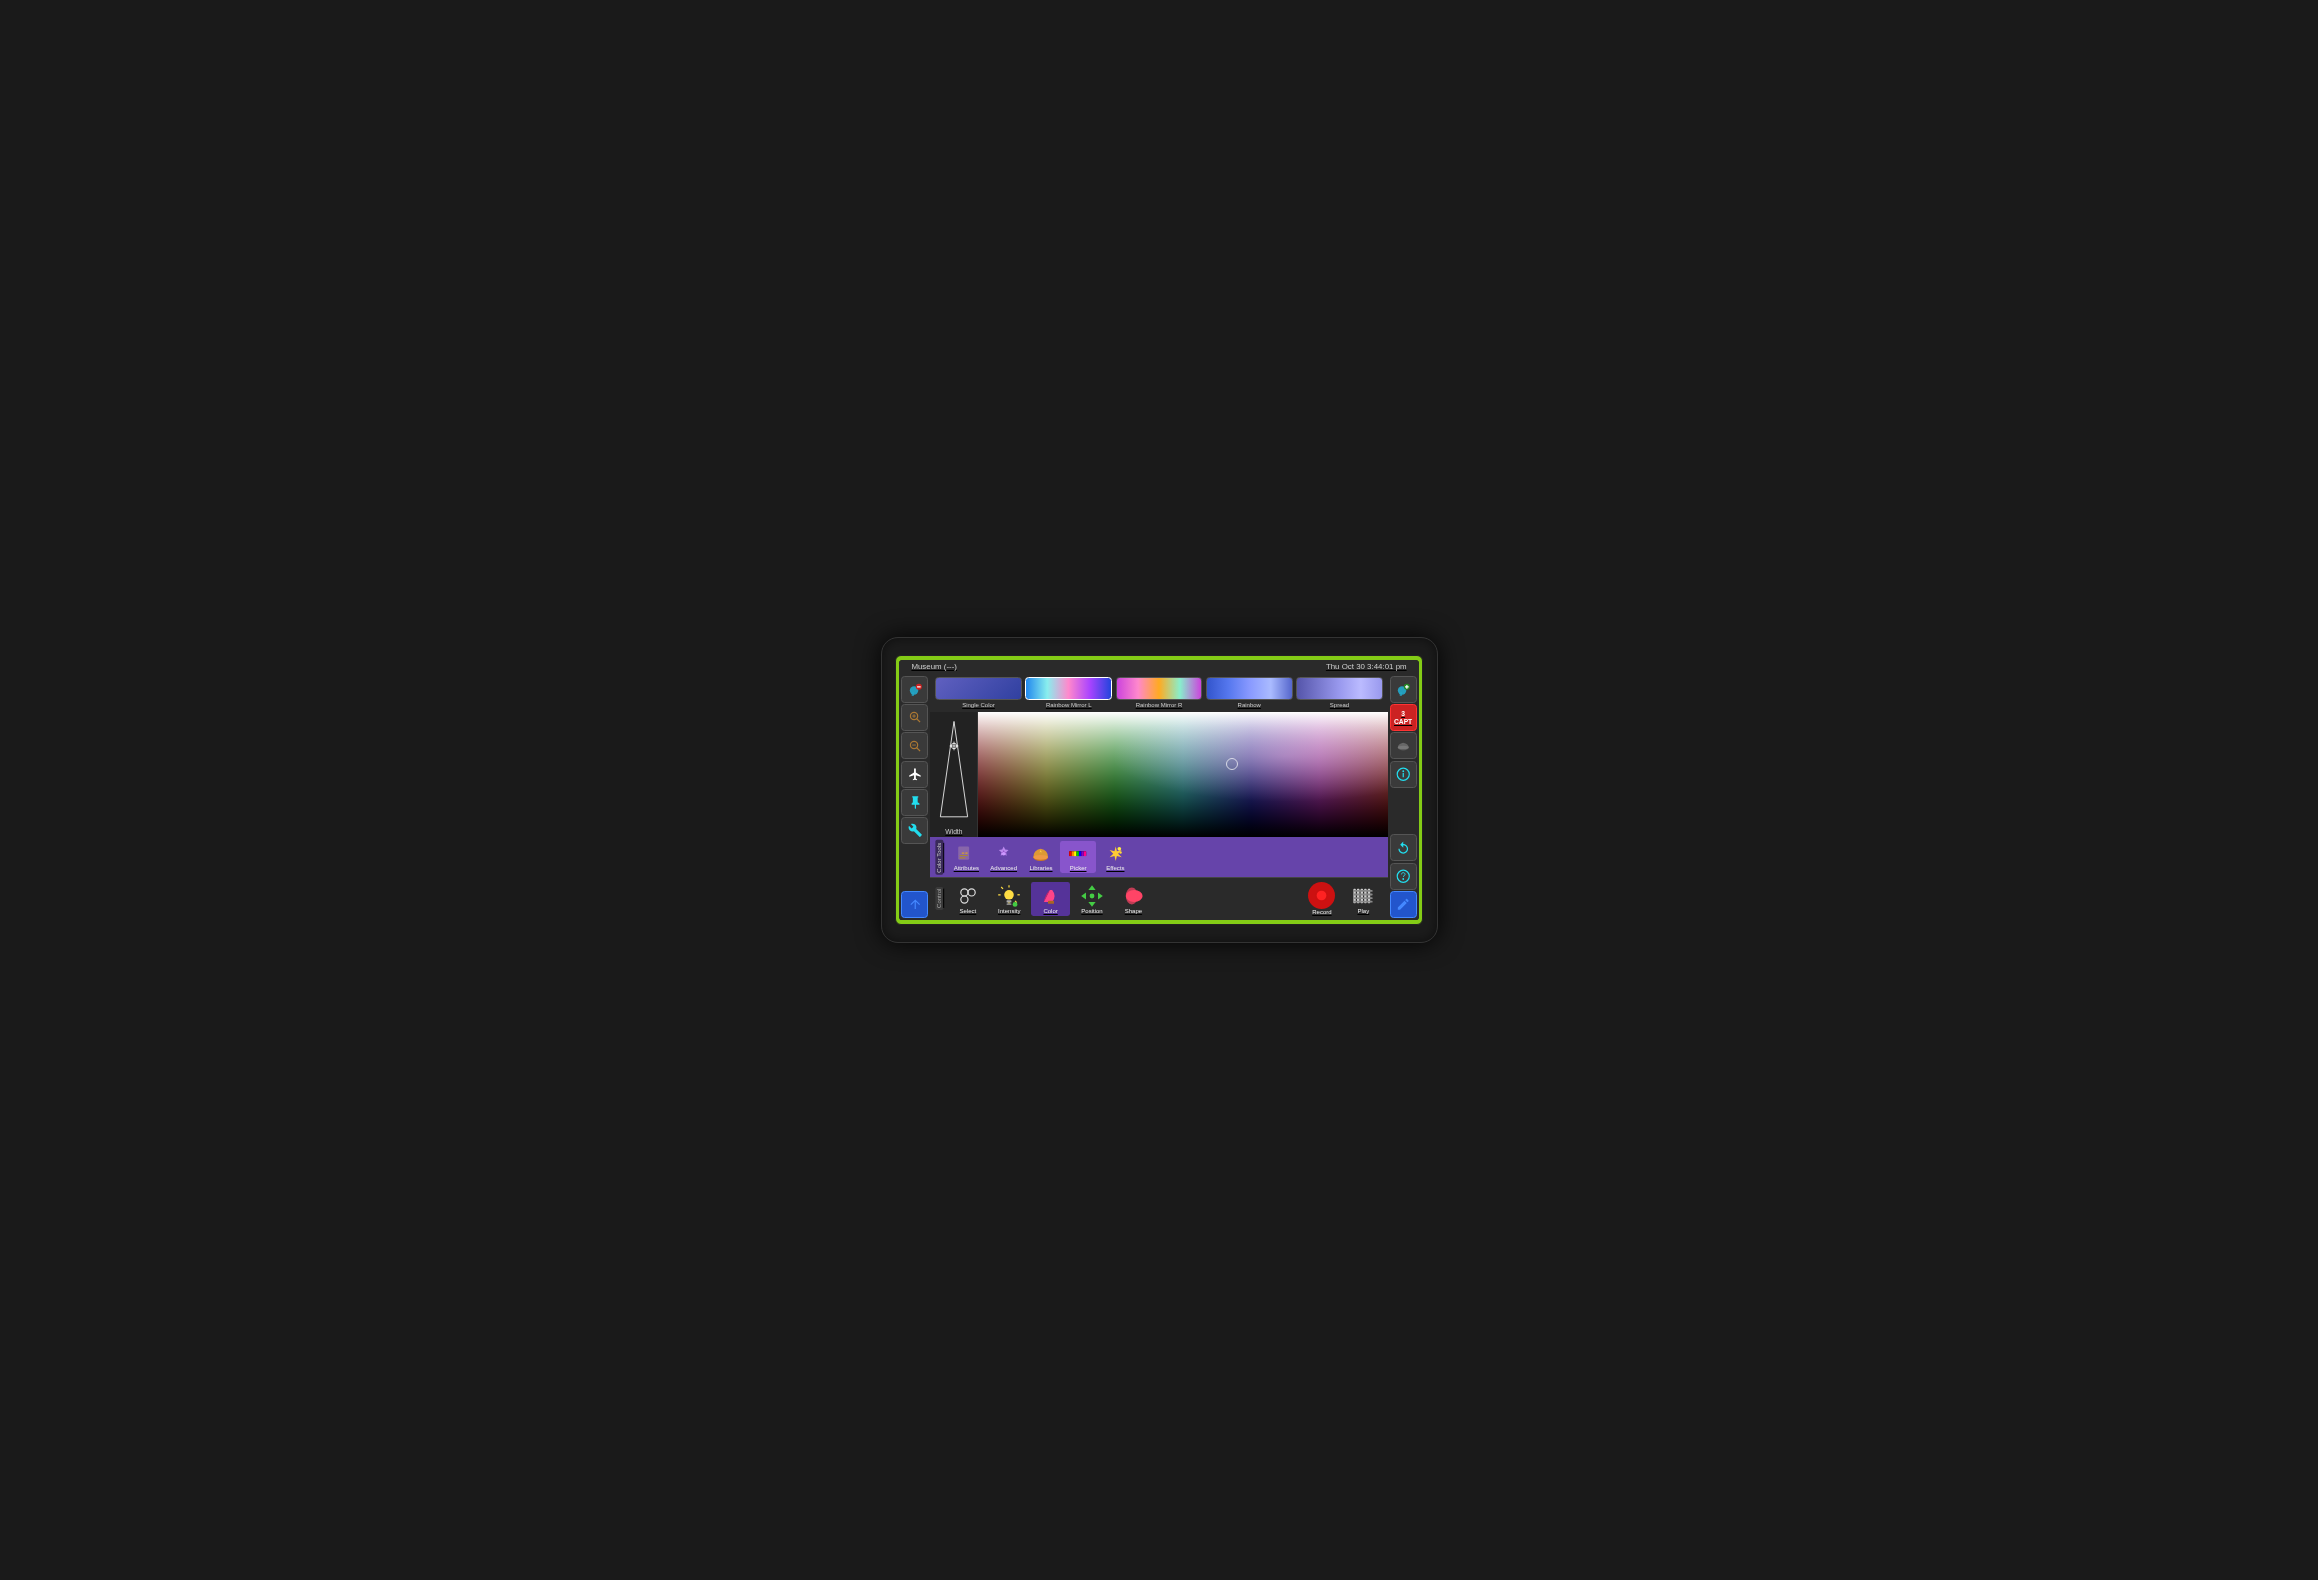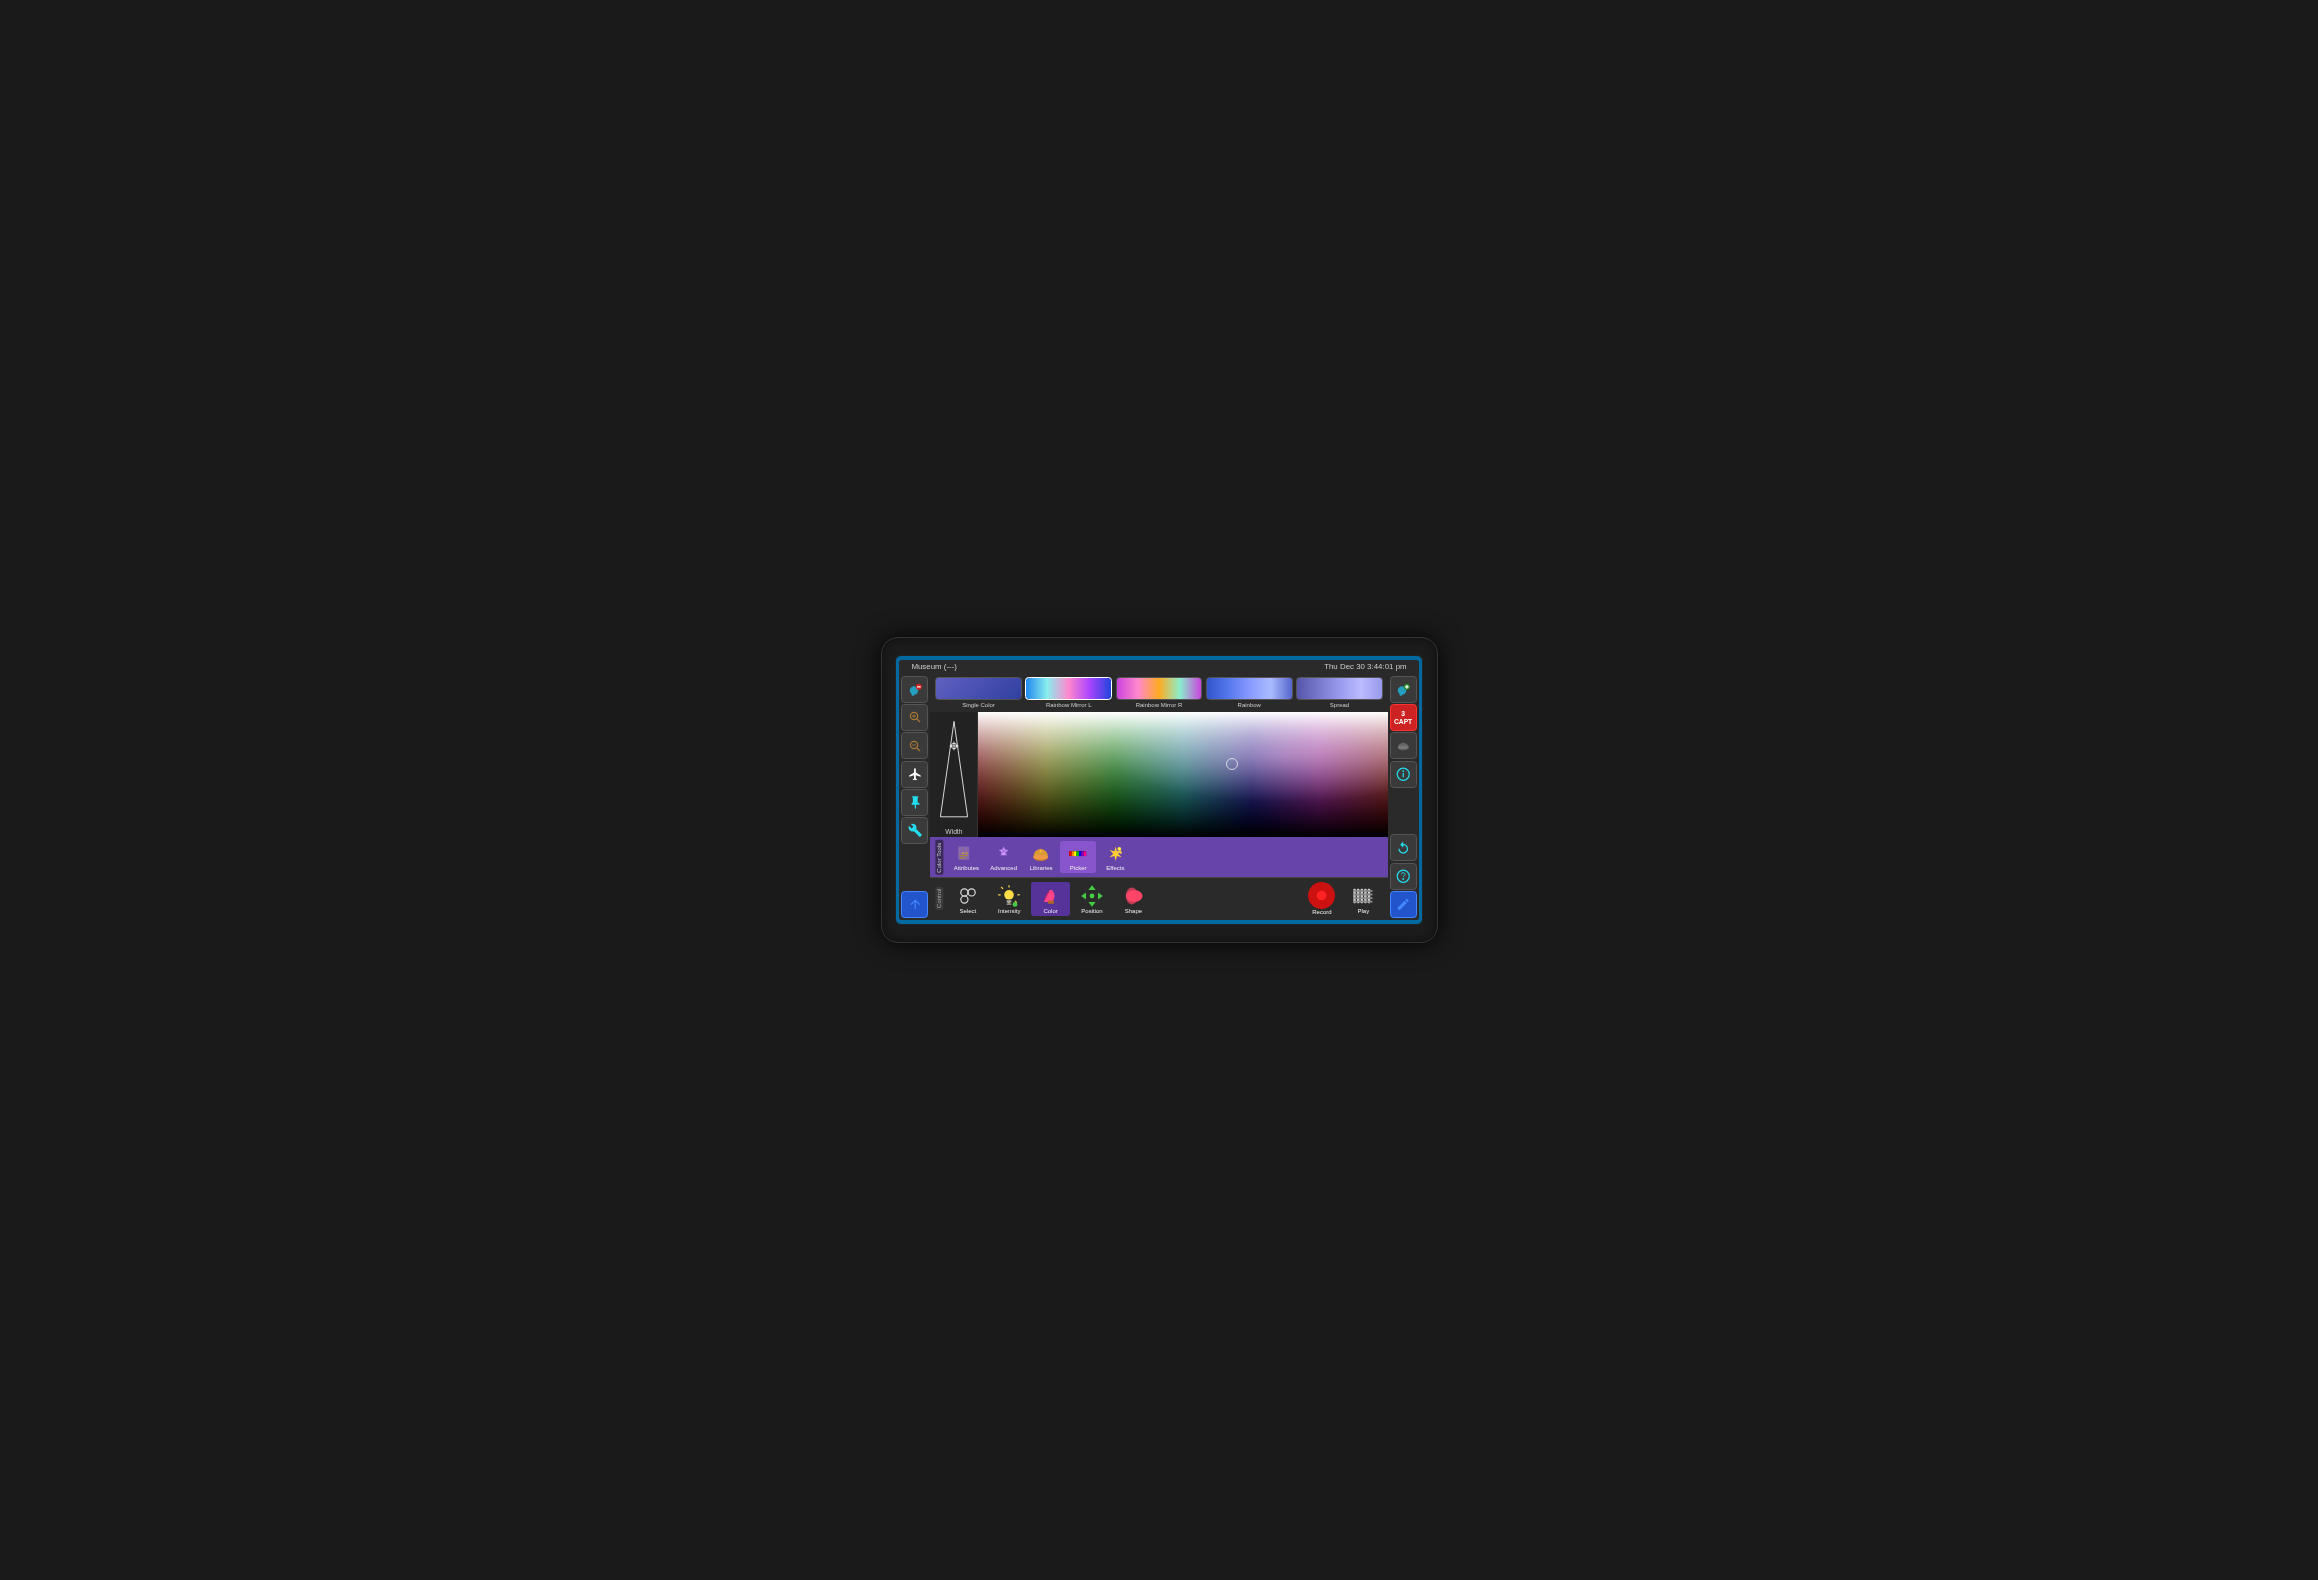--- a/index.html
+++ b/index.html
@@ -13,24 +13,25 @@
     }
     .device-outer {
       background: #1c1c1c;
       border-radius: 17px;
       padding: 17px 13.3px;
       box-shadow: 0 0 24px rgba(0,0,0,0.9), inset 0 0 12px rgba(0,0,0,0.5);
       border: 1.8px solid #333;
       width: 557px;
     }
     .device-inner {
-      background: #0369a1;
+      background: #84cc16;
       border-radius: 6px;
       padding: 3.6px;
       border: 1.2px solid #222;
+      text-decoration: underline;
     }
     .screen {
       background: #1e1e1e;
       border-radius: 3.6px;
       overflow: hidden;
       display: flex;
       flex-direction: column;
       position: relative;
     }
     
@@ -312,21 +313,21 @@
   </style>
 </head>
 <body>
 
 <div class="device-outer">
   <div class="device-inner">
     <div class="screen">
 
       <div class="header">
         <span>Museum (---)</span>
-        <span>Thu Dec 30 3:44:01 pm</span>
+        <span>Thu Oct 30 3:44:01 pm</span>
       </div>
 
       <div class="main-area">
 
         <div class="left-sidebar">
 
           <div class="sidebar-btn">
             <svg class="svg-icon" viewBox="0 0 24 24" fill="none">
               <circle cx="10" cy="14" r="7" fill="#22aacc" opacity="0.9"></circle>
               <rect x="6" y="17" width="4" height="6" rx="1" fill="#22aacc" opacity="0.7"></rect>

